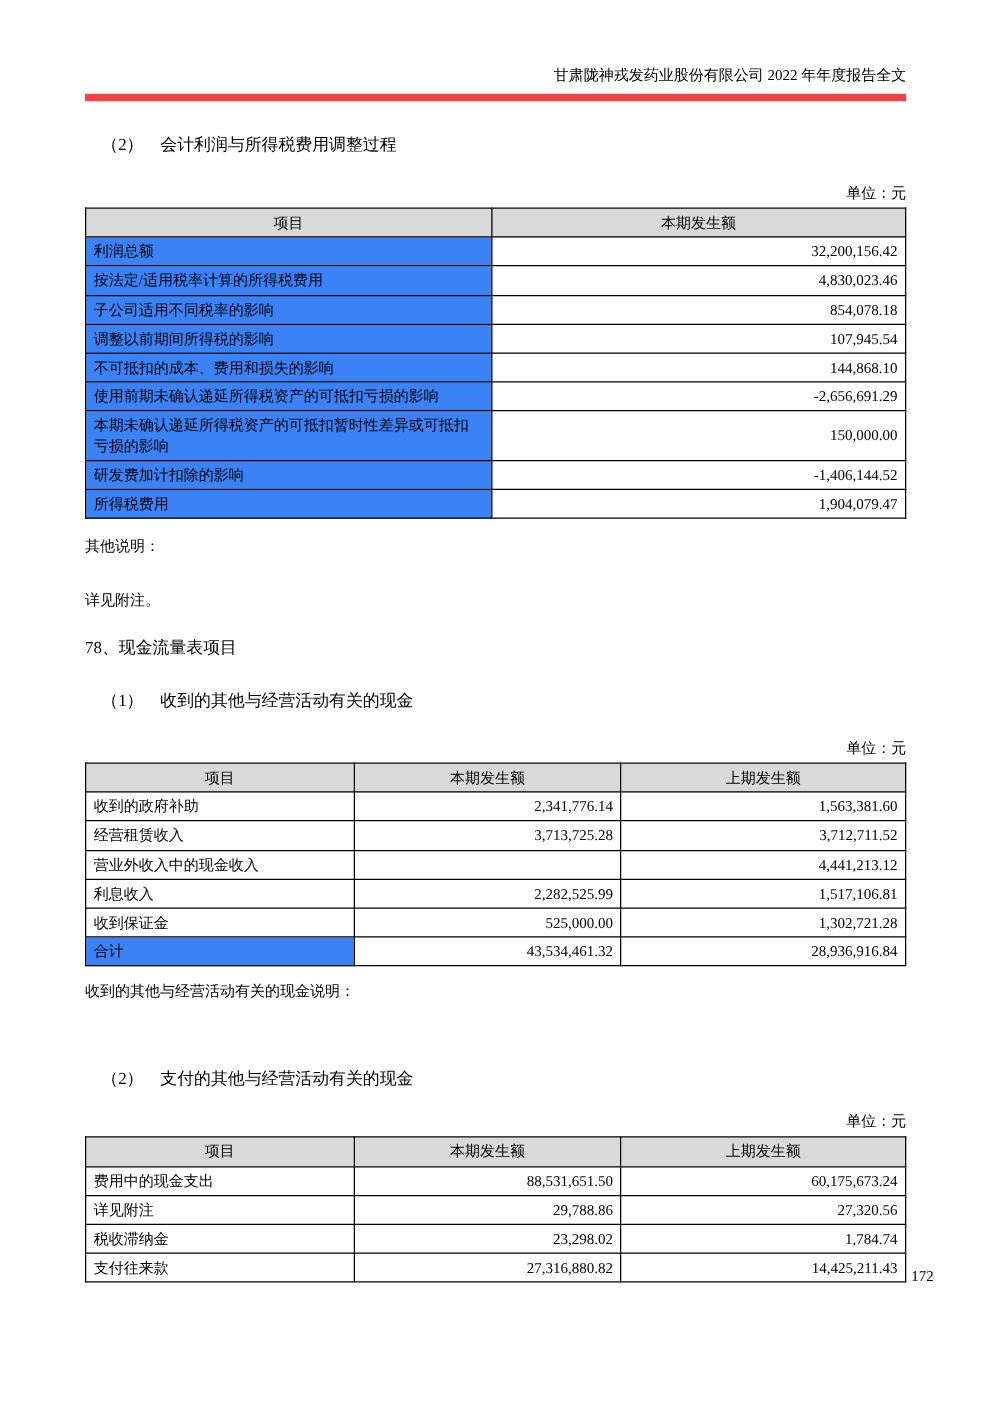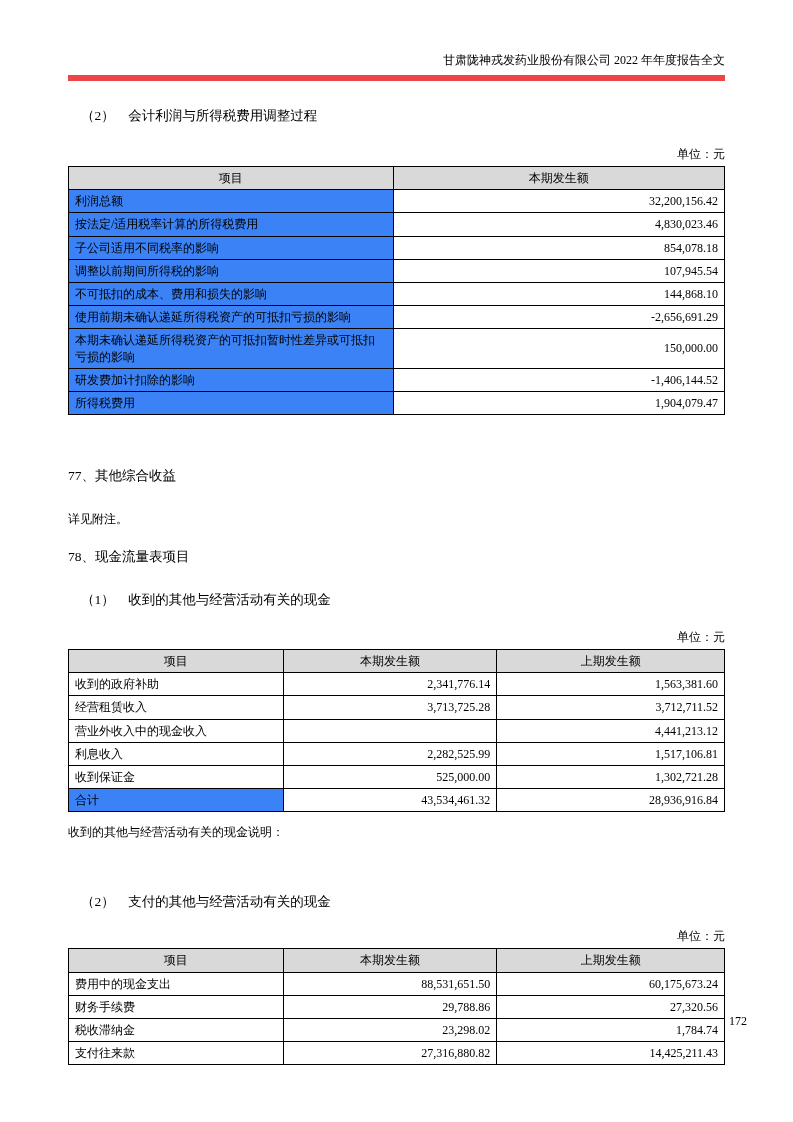--- a/index.html
+++ b/index.html
@@ -134,22 +134,22 @@
         <td class="lbl shade">研发费加计扣除的影响</td>
         <td class="num">-1,406,144.52</td>
       </tr>
       <tr>
         <td class="lbl shade">所得税费用</td>
         <td class="num">1,904,079.47</td>
       </tr>
     </tbody>
   </table>
 
-
-  <div class="sec-heading h77">77、其他综合收益</div>
+  <div class="note-text">其他说明：</div>
+
   <div class="body-77">详见附注。</div>
 
   <div class="sec-heading h78">78、现金流量表项目</div>
 
   <div class="sec-heading indent h78-1">（1）　收到的其他与经营活动有关的现金</div>
 
   <div class="unit-label unit-2">单位：元</div>
 
   <table class="tbl">
     <colgroup>
@@ -217,21 +217,21 @@
         <th>上期发生额</th>
       </tr>
     </thead>
     <tbody>
       <tr>
         <td class="lbl">费用中的现金支出</td>
         <td class="num">88,531,651.50</td>
         <td class="num">60,175,673.24</td>
       </tr>
       <tr>
-        <td class="lbl">财务手续费</td>
+        <td class="lbl">详见附注</td>
         <td class="num">29,788.86</td>
         <td class="num">27,320.56</td>
       </tr>
       <tr>
         <td class="lbl">税收滞纳金</td>
         <td class="num">23,298.02</td>
         <td class="num">1,784.74</td>
       </tr>
       <tr>
         <td class="lbl">支付往来款</td>

